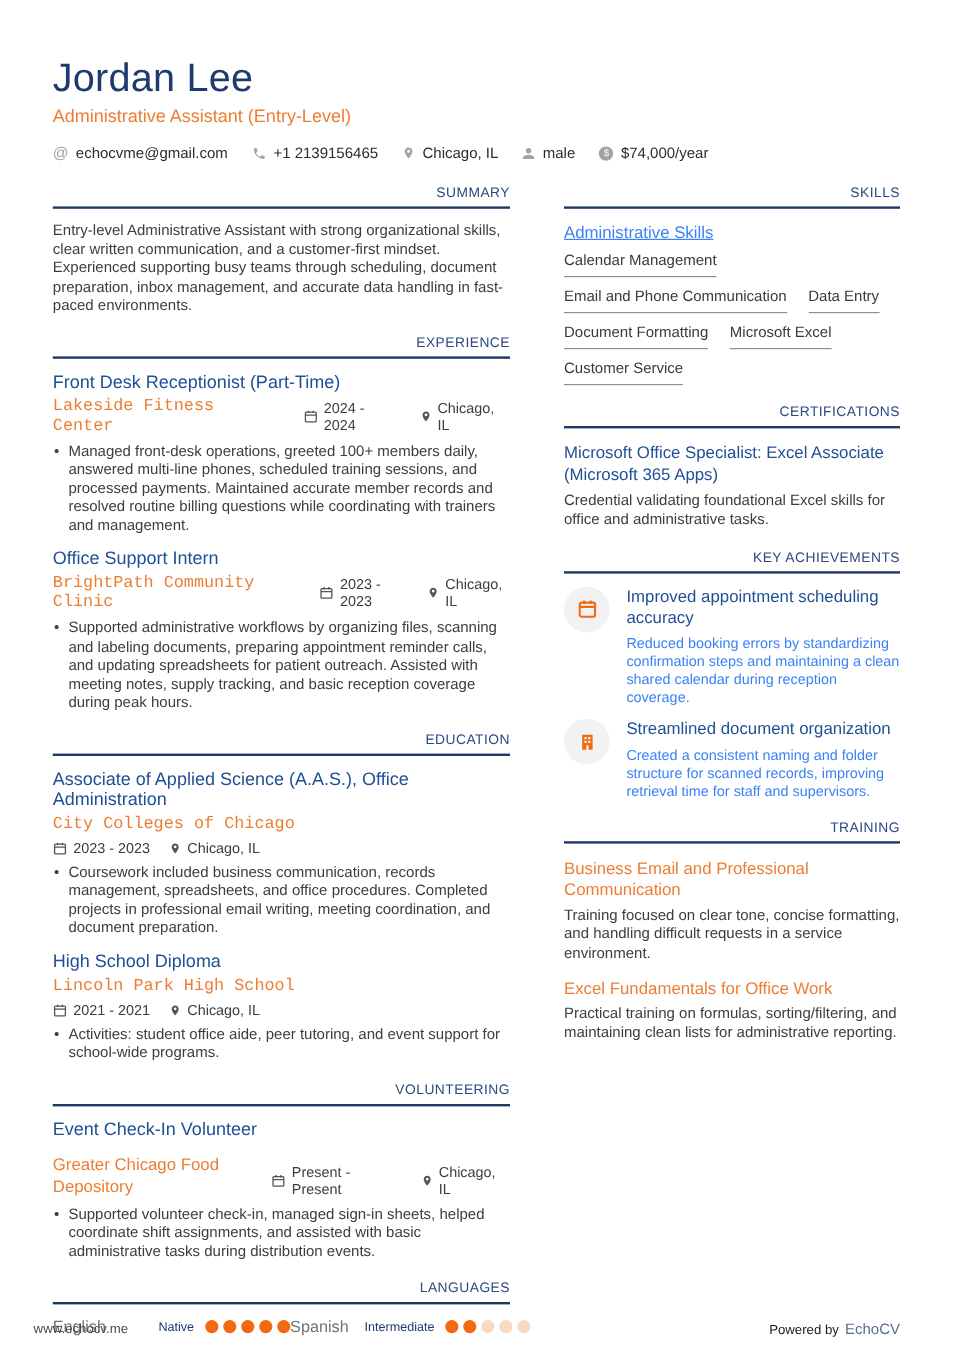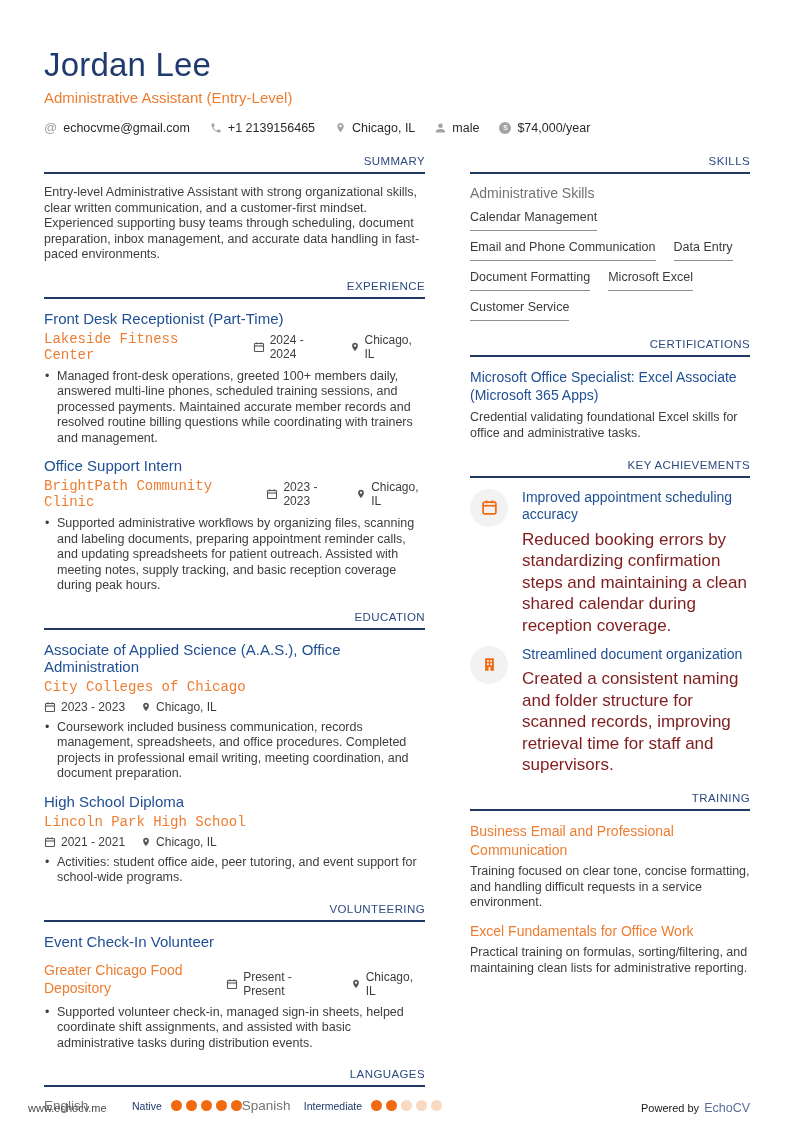--- a/index.html
+++ b/index.html
@@ -56,36 +56,36 @@
   
   .lang-row { display: flex; align-items: center; }
   .lang { display: flex; align-items: center; flex: 1; }
   .lang-name { font-size: 13.5px; color: #737373; min-width: 88px; }
   .lang-level { font-size: 10.5px; color: #1f3a6e; margin-right: 9px; }
   .dots { display: inline-flex; gap: 4px; align-items: center; }
   .dot { width: 11px; height: 11px; border-radius: 50%; display: inline-block; }
   .dot.filled { background: #f26a10; }
   .dot.empty  { background: #f9d9c0; }
   
-  .skill-group-title { font-size: 14px; color: #737373; margin-bottom: 9px; }
+  .skill-group-title { font-size: 14px; color: #3b82f6; margin-bottom: 9px; text-decoration: underline; }
   .skill-list { display: flex; flex-wrap: wrap; column-gap: 18px; row-gap: 9px; }
   .skill-item { font-size: 12.5px; color: #3a3a3a; padding-bottom: 6px; border-bottom: 1px solid #8f8f8f; }
   
   .cert-title { font-size: 14px; color: #1f4f94; line-height: 1.3; margin-bottom: 6px; }
   .cert-desc { font-size: 12.5px; line-height: 1.26; color: #3d3d3d; }
   .training-title { font-size: 14px; color: #ed7d31; line-height: 1.3; margin-bottom: 5px; }
   .training-item { margin-bottom: 11px; }
   
   .ach-item { display: flex; gap: 14px; margin-bottom: 10px; }
   .ach-icon-wrap { width: 38px; height: 38px; border-radius: 50%; background: #f2f2f2;
                    display: flex; align-items: center; justify-content: center; flex: 0 0 38px; }
   .ach-icon-wrap svg { display: block; }
   .ach-body { flex: 1; }
   .ach-title { font-size: 14px; color: #1f4f94; line-height: 1.25; margin-bottom: 5px; }
-  .ach-desc { font-size: 17px; line-height: 1.26; color: #7f1d1d; }
+  .ach-desc { font-size: 12px; line-height: 1.26; color: #3b82f6; }
   
   .footer { position: absolute; left: 28px; right: 44px; bottom: 8px;
             display: flex; justify-content: space-between; align-items: center; font-size: 11px; }
   .footer-site { color: #4a4a4a; text-decoration: none; }
   .powered { color: #1a1a1a; }
   .brand { color: #5b6e96; font-size: 12.5px; margin-left: 2px; }
 </style>
 </head>
 <body>
 

